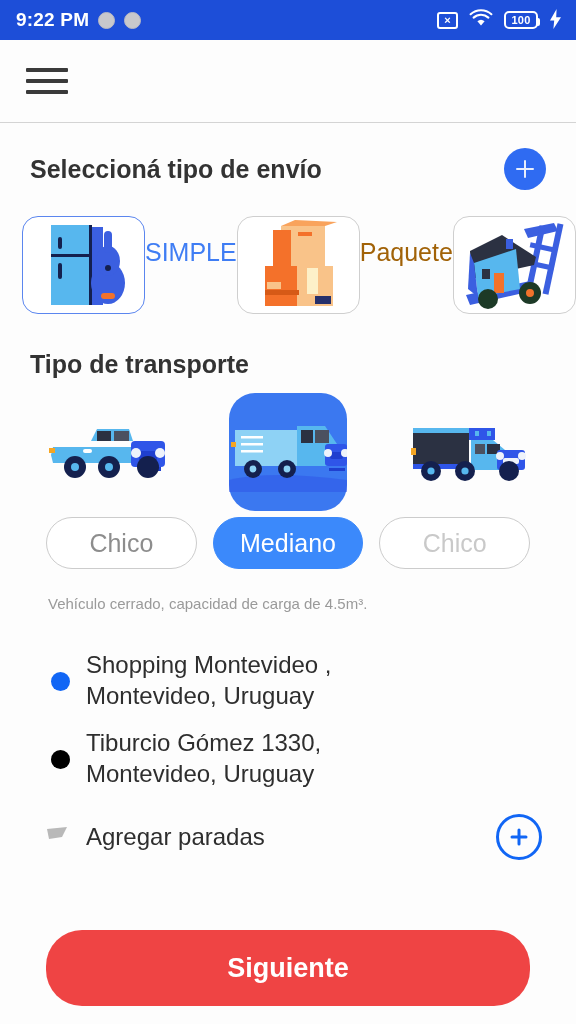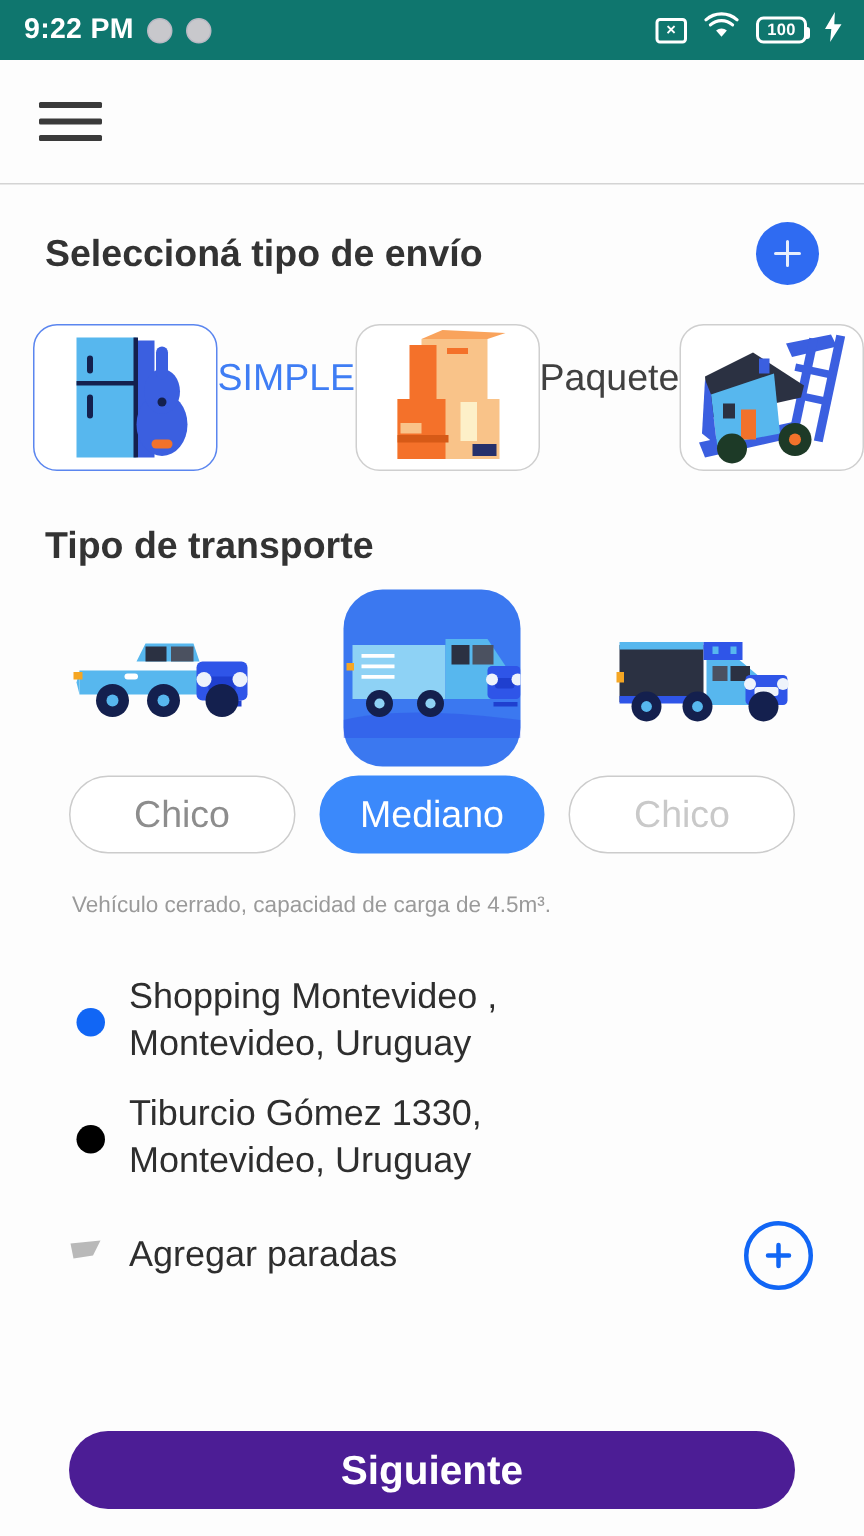--- a/index.html
+++ b/index.html
@@ -6,21 +6,21 @@
   html, body {
     width:576px; height:1024px;
     background:#ffffff;
     font-family:"Liberation Sans", sans-serif;
     overflow:hidden;
   }
   #screen { position:relative; width:576px; height:1024px; background:#fdfdfd; overflow:hidden; }
 
   
   .statusbar{
-    height:40px; background:#0f766e; color:#ffffff;
+    height:40px; background:#1d4ed8; color:#ffffff;
     display:flex; align-items:center; padding:0 14px 0 16px;
     font-size:19px; font-weight:bold; letter-spacing:.2px;
   }
   .sb-left{ display:flex; align-items:center; gap:9px; }
   .sb-dot{ width:17px; height:17px; border-radius:50%; background:#c8c8cc; border:1px solid #b9b9c4; }
   .sb-right{ margin-left:auto; display:flex; align-items:center; gap:11px; }
   .ic-nosim{ width:21px; height:17px; border:2px solid #fff; border-radius:3px;
              display:flex; align-items:center; justify-content:center;
              font-size:11px; font-weight:bold; line-height:1; }
   .ic-batt{ position:relative; width:34px; height:18px; border:2px solid #fff; border-radius:5px;
@@ -44,21 +44,21 @@
         display:flex; align-items:center; justify-content:center; cursor:pointer; }
   .fab svg{ display:block; }
 
   
   .ship-row{ display:flex; padding:0 22px; margin-top:26px; }
   .ship-cell{ flex:1; display:flex; align-items:flex-start; cursor:pointer; }
   .ship-card{ width:123px; height:98px; border-radius:16px; background:#fff;
               border:1px solid #cfcfcf; display:flex; align-items:center; justify-content:center;
               overflow:hidden; }
   .ship-card.sel{ border:1px solid #5b86ef; }
-  .ship-label{ margin-top:22px; font-size:25px; color:#404040; }
+  .ship-label{ margin-top:22px; font-size:25px; color:#a16207; }
   .ship-label.sel{ color:#3f7df4; }
 
   
   .veh-row{ display:flex; padding:0 18px; margin-top:12px; align-items:center; }
   .veh-cell{ flex:1; height:122px; display:flex; align-items:center; justify-content:center; cursor:pointer; }
   .veh-hl{ width:118px; height:118px; border-radius:26px; background:#3b78f0;
            display:flex; align-items:center; justify-content:center; }
 
   .pill-row{ display:flex; padding:0 46px; gap:16px; margin-top:4px; }
   .pill{ flex:1; height:52px; border-radius:26px; border:1px solid #cccccc; background:#fff;
@@ -78,22 +78,22 @@
   .dot.dest{ background:#000000; }
   .addr-text{ font-size:24px; color:#2e2e2e; line-height:1.28; }
 
   .stop-row{ display:flex; align-items:center; margin-top:16px; cursor:pointer; }
   .stop-pin{ width:52px; flex:none; display:flex; justify-content:center; }
   .stop-text{ font-size:24px; color:#2e2e2e; }
   .stop-add{ margin-left:auto; width:46px; height:46px; border-radius:50%;
              border:3px solid #1166f5; display:flex; align-items:center; justify-content:center; }
 
   
-  .next-btn{ position:absolute; left:46px; right:46px; bottom:18px; height:52px;
-             background:#4c1d95; border-radius:36px; border:none;
+  .next-btn{ position:absolute; left:46px; right:46px; bottom:18px; height:76px;
+             background:#ef4444; border-radius:36px; border:none;
              display:flex; align-items:center; justify-content:center;
              color:#ffffff; font-size:27px; font-weight:bold; cursor:pointer;text-align:right; }
 </style>
 </head>
 <body>
 
 <div id="screen">
 
   <div class="statusbar">
     <div class="sb-left">

